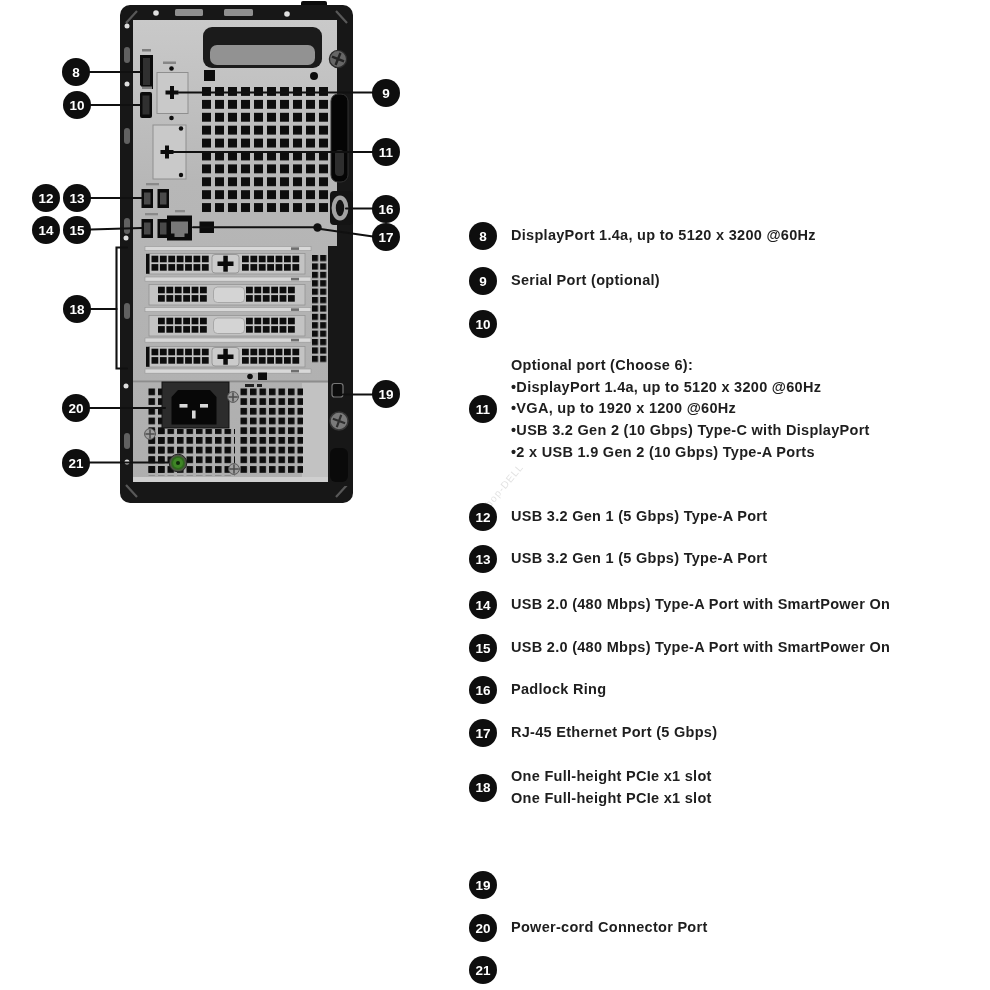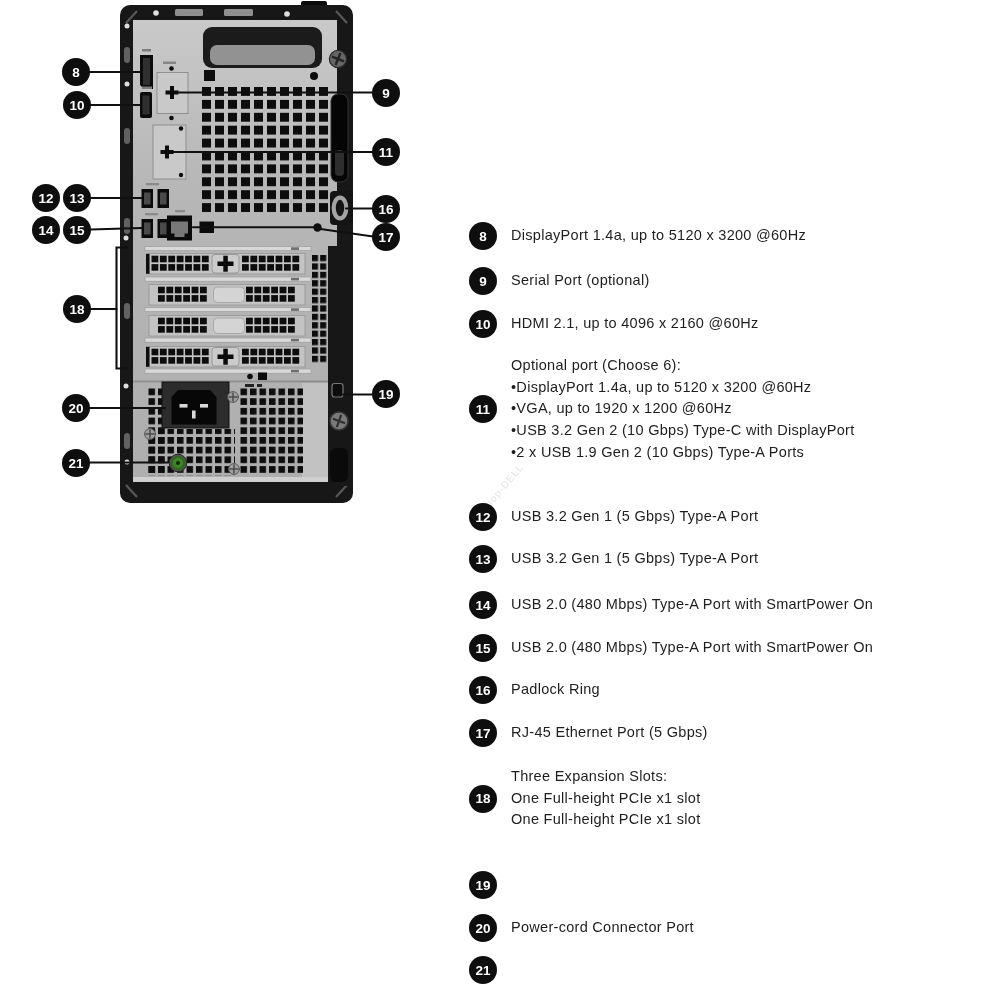--- a/index.html
+++ b/index.html
@@ -18,21 +18,21 @@
   .legend{position:absolute;left:0;top:0;width:990px;height:990px;}
   .lrow{position:absolute;left:469px;display:flex;align-items:center;}
   .badge{
     flex:0 0 28px;width:28px;height:28px;border-radius:50%;
     background:var(--badge_bg,#0e0e0e);color:var(--badge_text,#ffffff);
     font-size:13.5px;font-weight:bold;
     display:flex;align-items:center;justify-content:center;
   }
   .ltext{
     margin-left:14px;font-size:14.5px;line-height:21.7px;
-    color:var(--text,#1e1e1e);letter-spacing:0.02em;white-space:nowrap;
+    color:var(--text,#1e1e1e);letter-spacing:0.02em;white-space:nowrap;font-weight:bold;
   }
   svg text.cnum{
     font-family:"Liberation Sans",sans-serif;font-size:13.5px;font-weight:bold;fill:#fff;
   }
 </style>
 </head>
 <body>
 
 <div class="figure">
 <svg width="460" height="510" viewBox="0 0 460 510">
@@ -362,23 +362,20 @@
       </div>
   </div>
   <div class="lrow" style="top:267px">
     <div class="badge">9</div>
     <div class="ltext">
         <div>Serial Port (optional)</div>
       </div>
   </div>
   <div class="lrow" style="top:310px">
     <div class="badge">10</div>
-    <div class="ltext">
-        <div>HDMI 2.1, up to 4096 x 2160 @60Hz</div>
-      </div>
   </div>
   <div class="lrow" style="top:355px">
     <div class="badge">11</div>
     <div class="ltext">
       <div>Optional port (Choose 6):</div>
       <div>•DisplayPort 1.4a, up to 5120 x 3200 @60Hz</div>
       <div>•VGA, up to 1920 x 1200 @60Hz</div>
       <div>•USB 3.2 Gen 2 (10 Gbps) Type-C with DisplayPort</div>
       <div>•2 x USB 1.9 Gen 2 (10 Gbps) Type-A Ports</div>
     </div>
@@ -415,21 +412,20 @@
   </div>
   <div class="lrow" style="top:719px">
     <div class="badge">17</div>
     <div class="ltext">
         <div>RJ-45 Ethernet Port (5 Gbps)</div>
       </div>
   </div>
   <div class="lrow" style="top:766px">
     <div class="badge">18</div>
     <div class="ltext">
-      <div>Three Expansion Slots:</div>
       <div>One Full-height PCIe x1 slot</div>
       <div>One Full-height PCIe x1 slot</div>
     </div>
   </div>
   <div class="lrow" style="top:871px">
     <div class="badge">19</div>
   </div>
   <div class="lrow" style="top:914px">
     <div class="badge">20</div>
     <div class="ltext">

